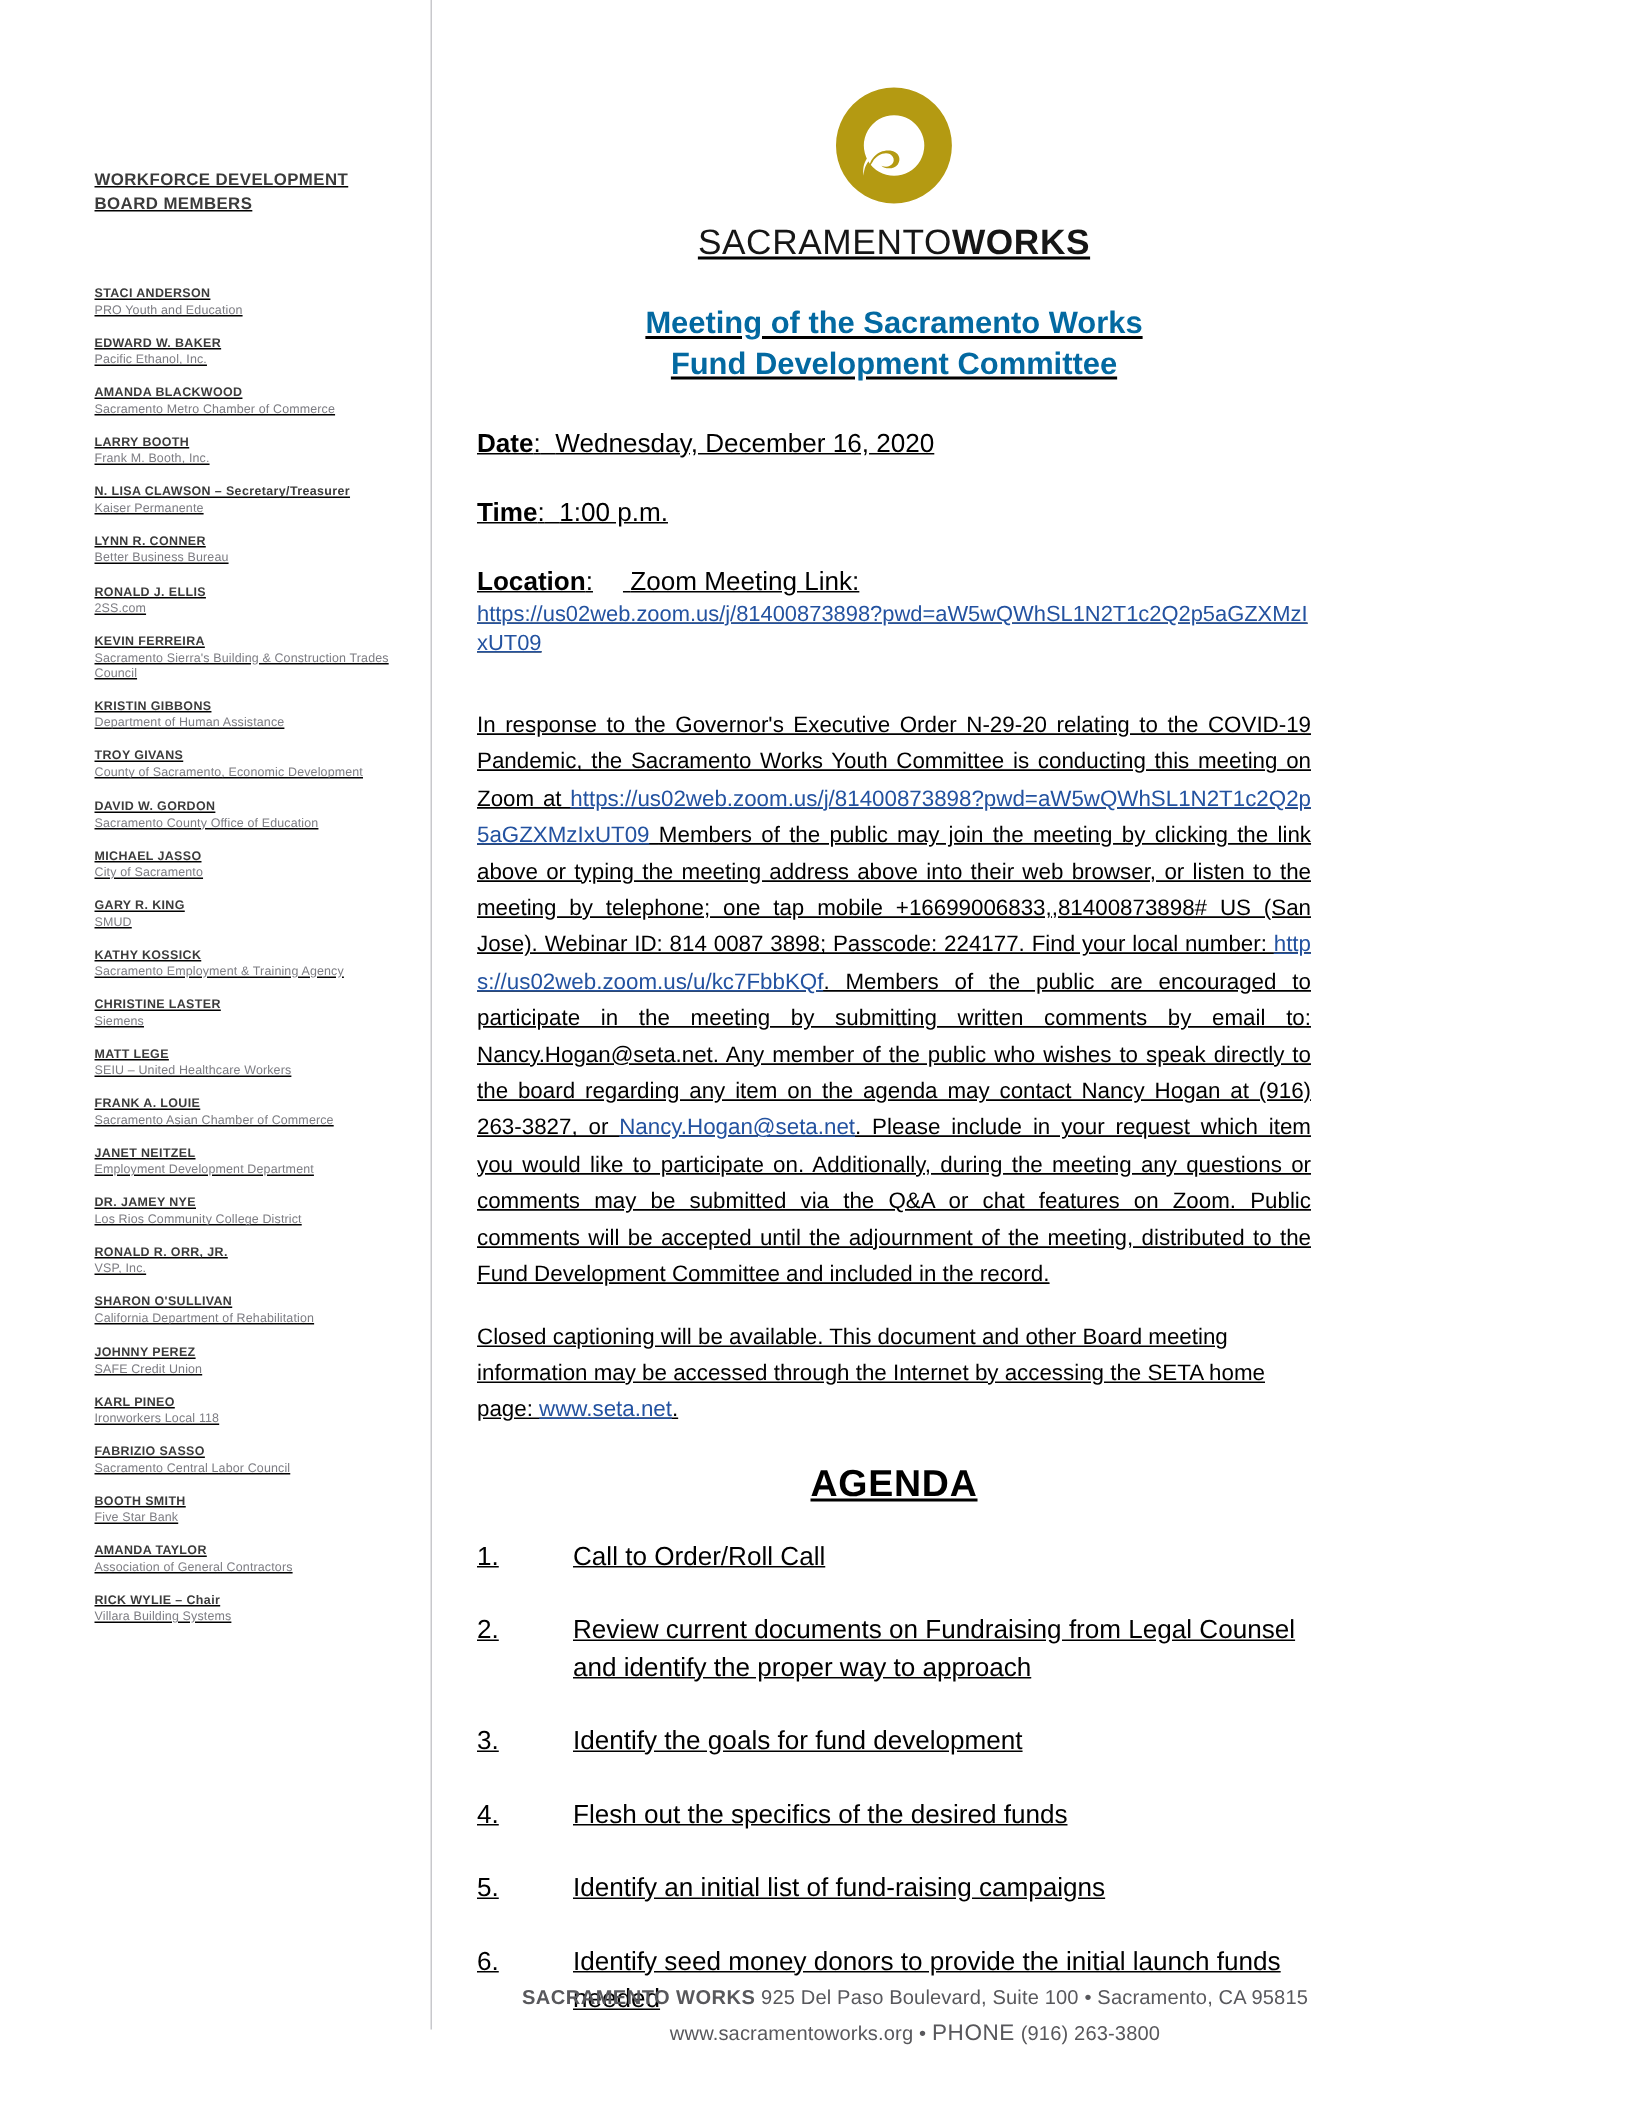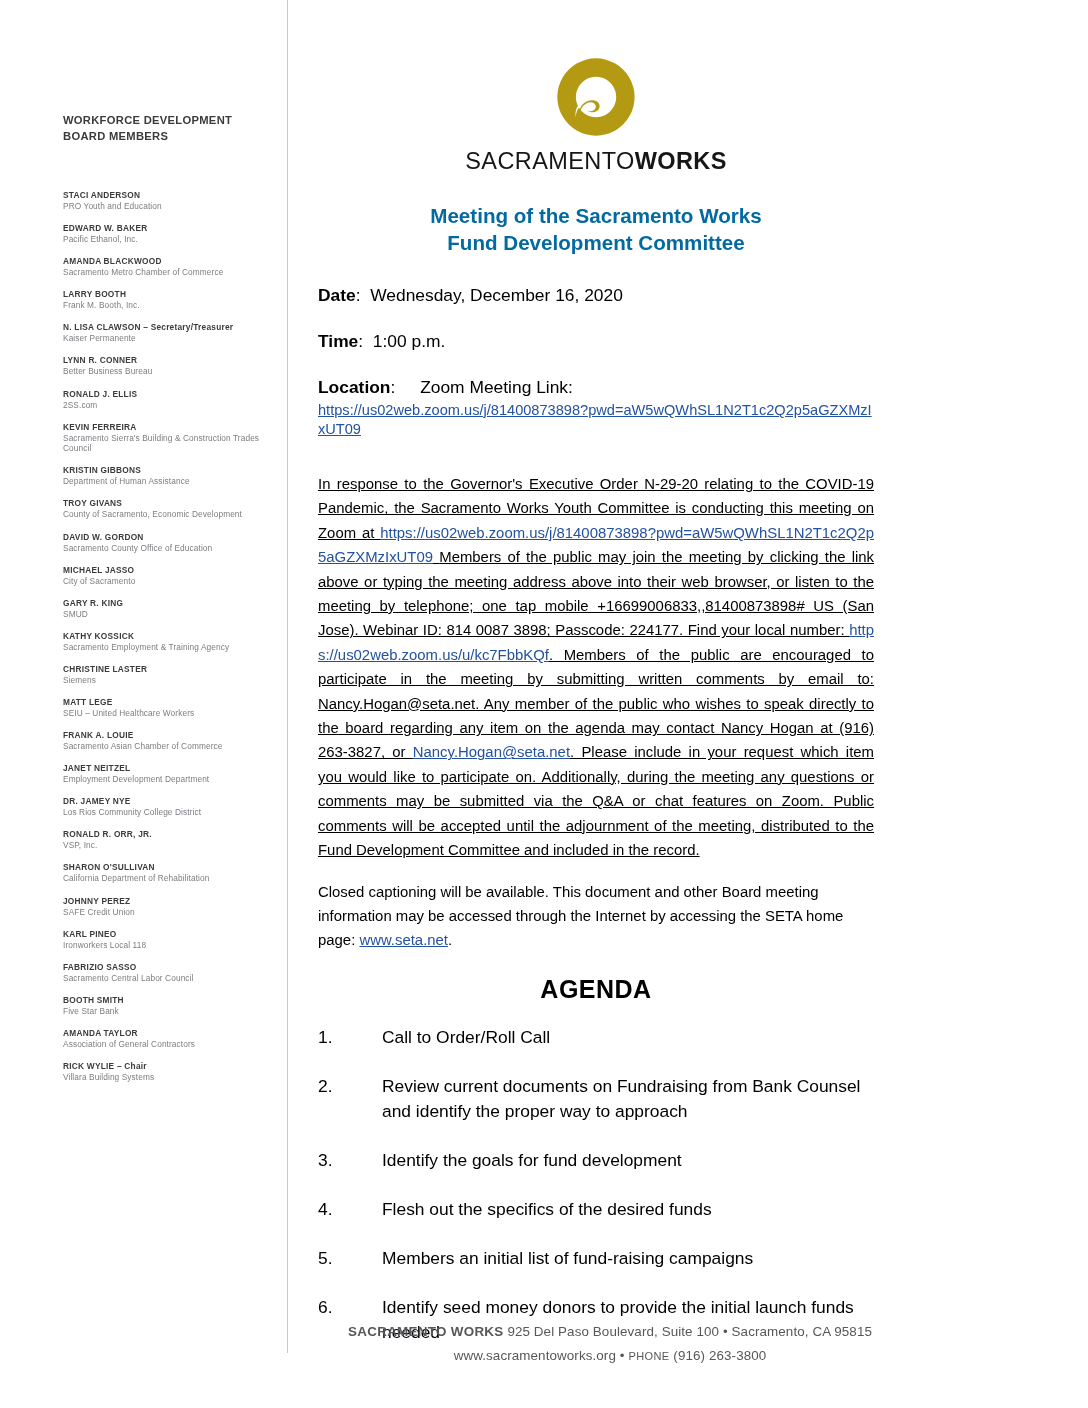--- a/index.html
+++ b/index.html
@@ -12,20 +12,21 @@
     color: #000000;
     position: relative;
     overflow: hidden;
   }
 
   .page {
     width: 932px;
     height: 1408px;
     position: relative;
     display: flex;
+    text-decoration: underline;
   }
 
   
   .sidebar {
     width: 288px;
     flex: 0 0 288px;
     padding: 113px 18px 0 63px;
     position: relative;
   }
   .sidebar-rule {
@@ -199,21 +200,21 @@
     font-weight: bold;
     letter-spacing: 0.3px;
   }
   .footer-line2 {
     font-size: 13.4px;
     line-height: 20px;
     margin-top: 4px;
     letter-spacing: 0.1px;
   }
   .smallcaps {
-    font-size: 11px;
+    font-size: 15px;
     letter-spacing: 0.4px;
   }
 </style>
 </head>
 <body>
 
 <div class="page">
 
   <aside class="sidebar">
     <div class="sidebar-rule"></div>
@@ -379,33 +380,33 @@
 
     <h2 class="agenda-head">AGENDA</h2>
 
     <div class="agenda-list" id="agenda-container">
         <div class="agenda-item">
           <div class="agenda-num">1.</div>
           <div class="agenda-text">Call to Order/Roll Call</div>
         </div>
         <div class="agenda-item">
           <div class="agenda-num">2.</div>
-          <div class="agenda-text">Review current documents on Fundraising from Bank Counsel and identify the proper way to approach</div>
+          <div class="agenda-text">Review current documents on Fundraising from Legal Counsel and identify the proper way to approach</div>
         </div>
         <div class="agenda-item">
           <div class="agenda-num">3.</div>
           <div class="agenda-text">Identify the goals for fund development</div>
         </div>
         <div class="agenda-item">
           <div class="agenda-num">4.</div>
           <div class="agenda-text">Flesh out the specifics of the desired funds</div>
         </div>
         <div class="agenda-item">
           <div class="agenda-num">5.</div>
-          <div class="agenda-text">Members an initial list of fund-raising campaigns</div>
+          <div class="agenda-text">Identify an initial list of fund-raising campaigns</div>
         </div>
         <div class="agenda-item">
           <div class="agenda-num">6.</div>
           <div class="agenda-text">Identify seed money donors to provide the initial launch funds needed</div>
         </div>
       </div>
 
     <div class="footer">
       <div class="footer-line1">
         <span class="org">SACRAMENTO WORKS</span>

